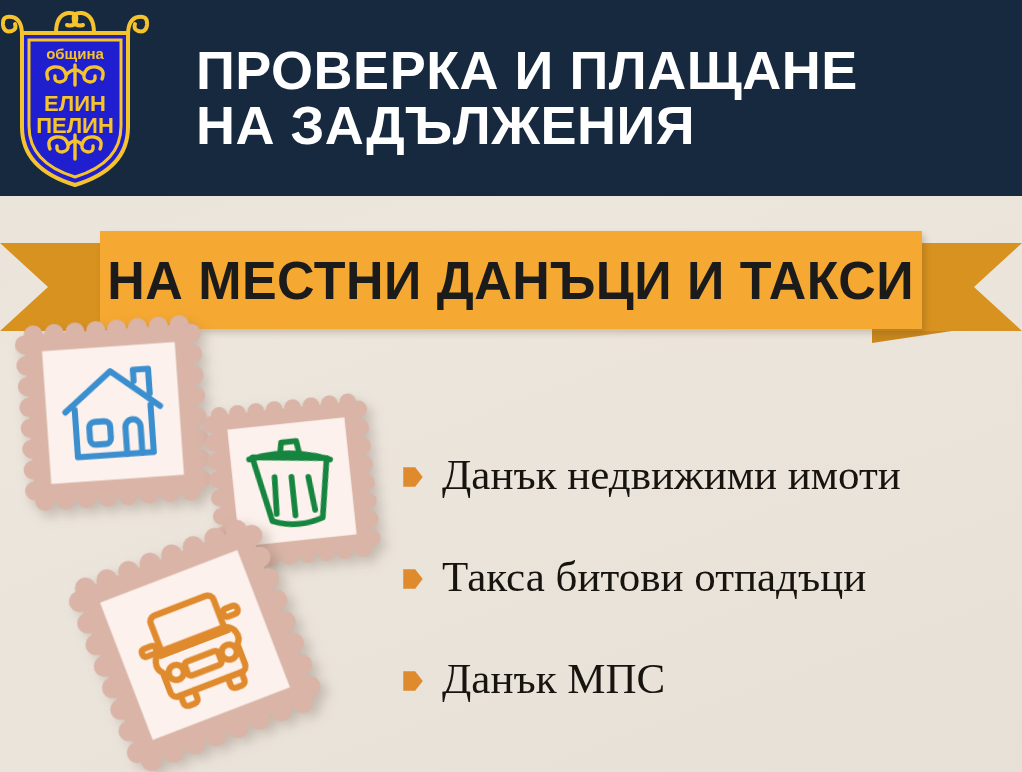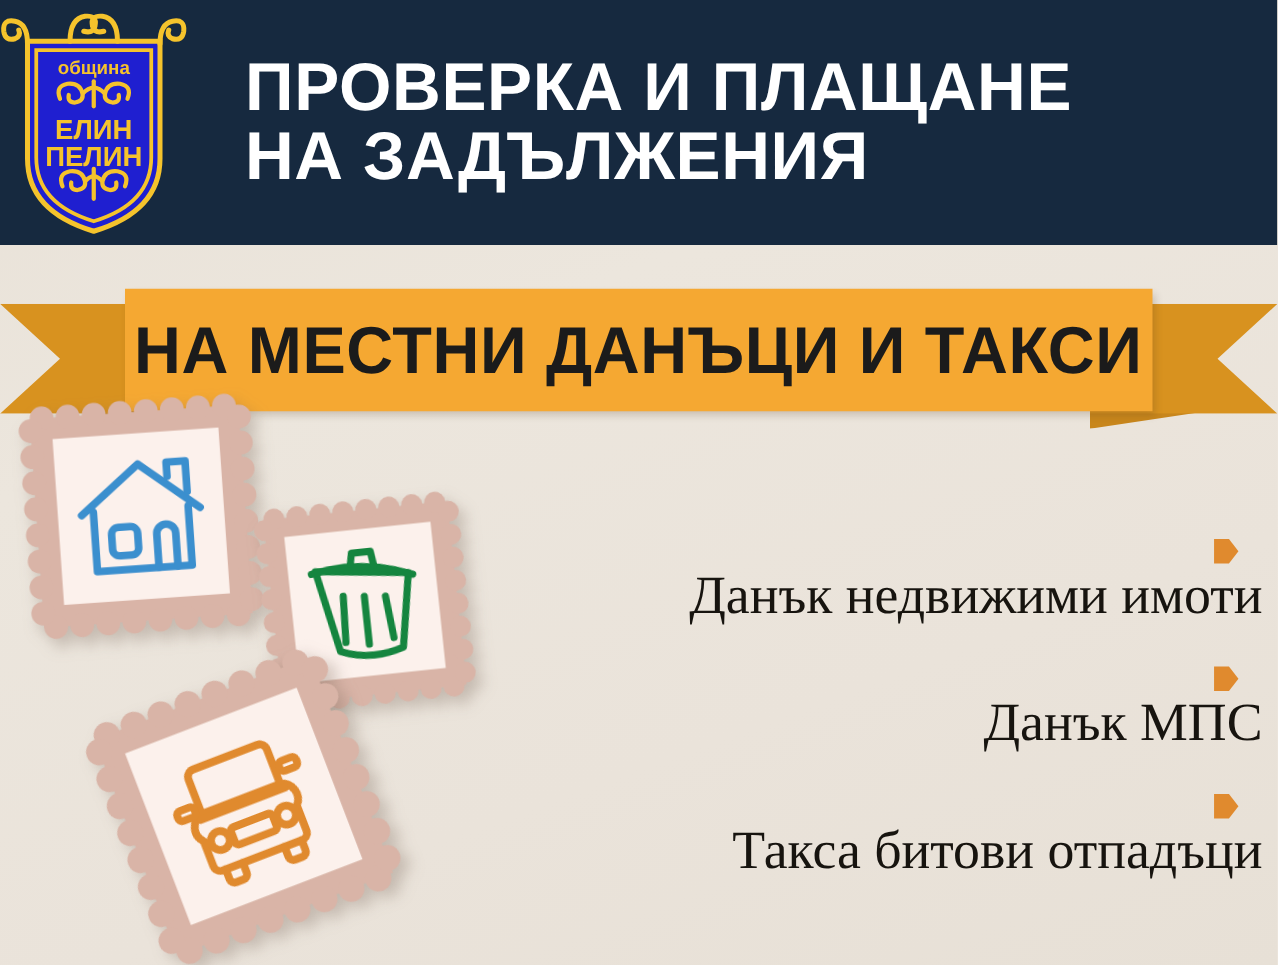--- a/index.html
+++ b/index.html
@@ -126,23 +126,22 @@
 
   
   #tax-list {
     position: absolute;
     left: 400px;
     top: 424px;
     width: 610px;
   }
   .tax-item {
     display: flex;
-    align-items: flex-end;
+    align-items: center;
     height: 102px;
-    flex-direction: column;
   }
   .bullet {
     flex: 0 0 26px;
     width: 26px;
     height: 26px;
     margin-right: 16px;
     margin-top: 4px;
   }
   .bullet svg { display: block; width: 26px; height: 26px; }
   .tax-label {
@@ -369,26 +368,26 @@
       </span>
       <span class="tax-label">Данък недвижими имоти</span>
     </div>
 
     <div class="tax-item">
       <span class="bullet">
         <svg viewBox="0 0 24 24">
             <path d="M3 3 H14 L21 12 L14 21 H3 Z" fill="#e08a2e"></path>
           </svg>
       </span>
-      <span class="tax-label">Данък МПС</span>
+      <span class="tax-label">Такса битови отпадъци</span>
     </div>
 
     <div class="tax-item">
       <span class="bullet">
         <svg viewBox="0 0 24 24">
             <path d="M3 3 H14 L21 12 L14 21 H3 Z" fill="#e08a2e"></path>
           </svg>
       </span>
-      <span class="tax-label">Такса битови отпадъци</span>
+      <span class="tax-label">Данък МПС</span>
     </div>
 
   </div>
 </div>
 
 </body></html>

